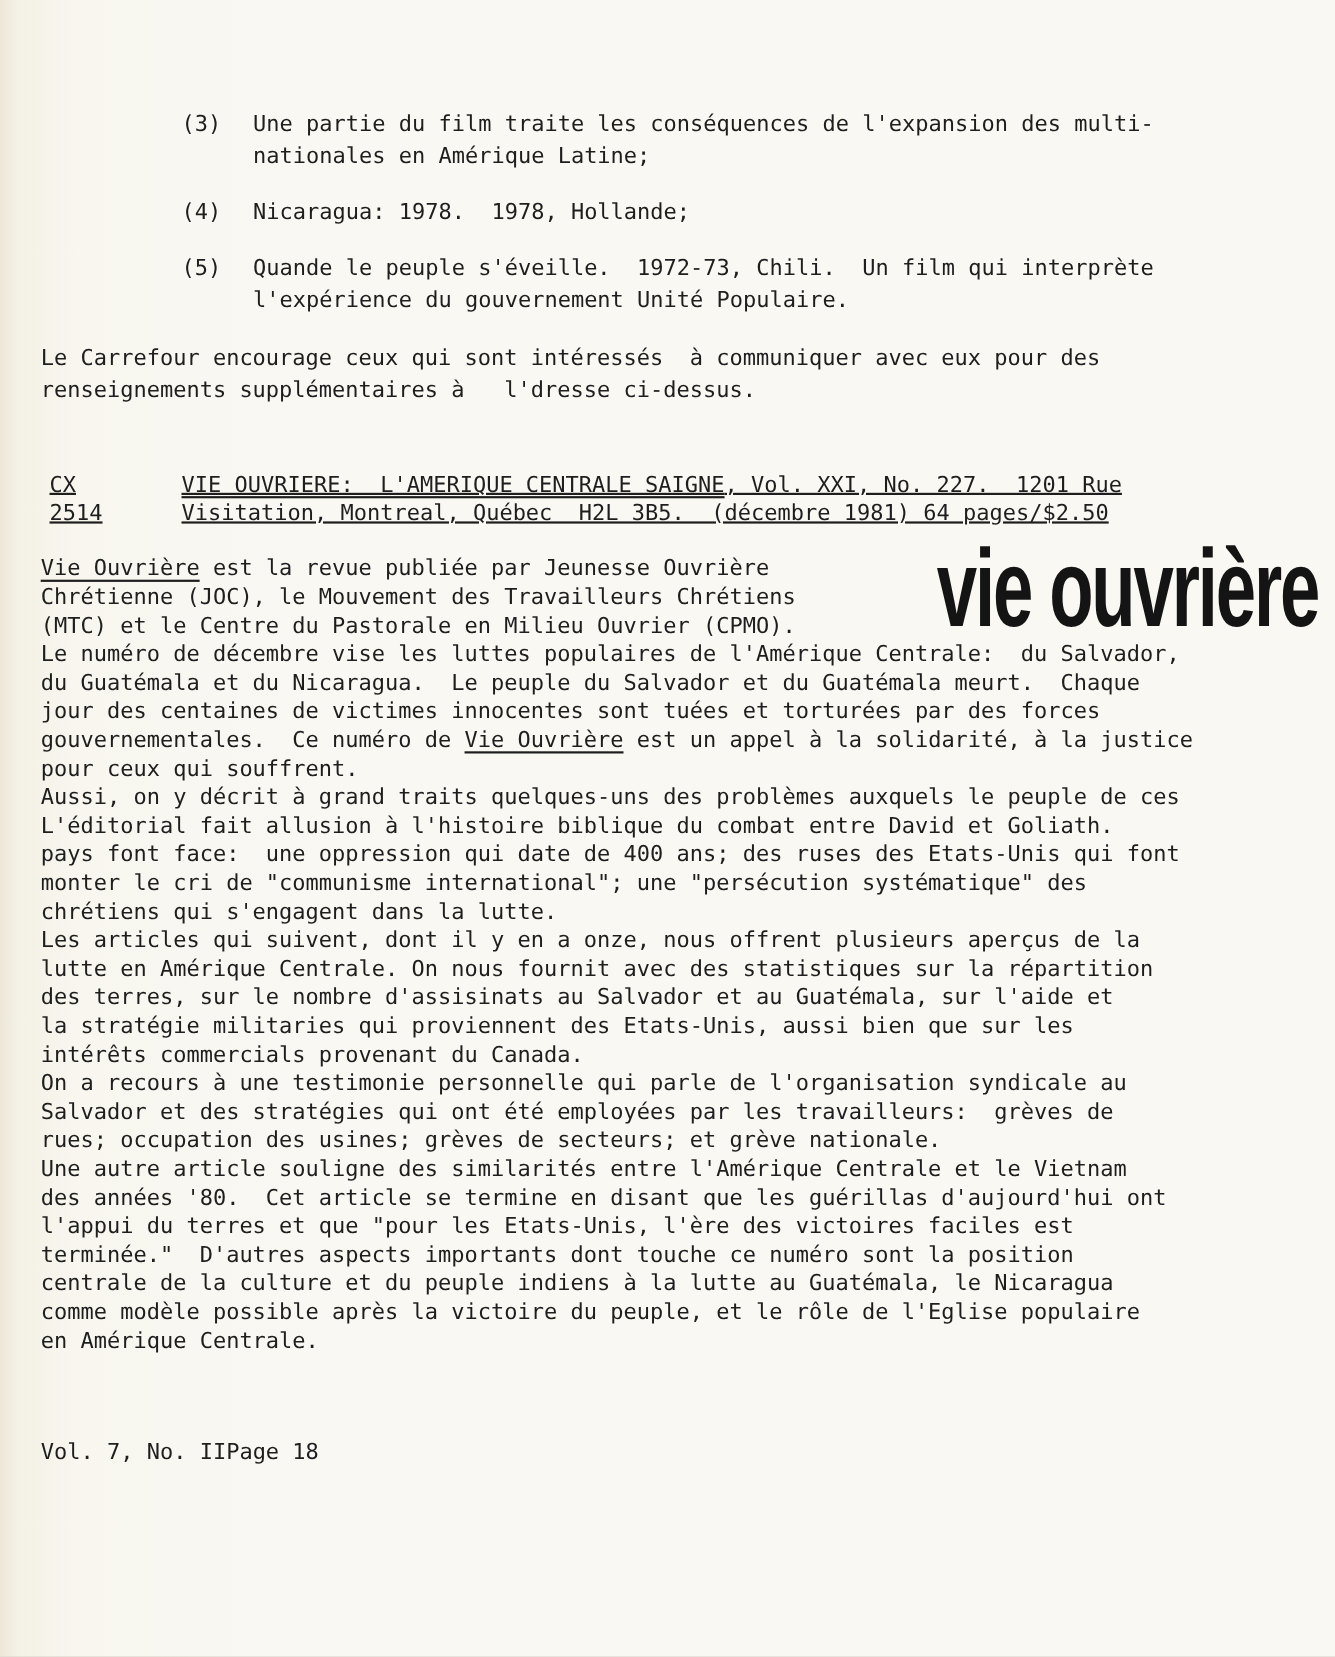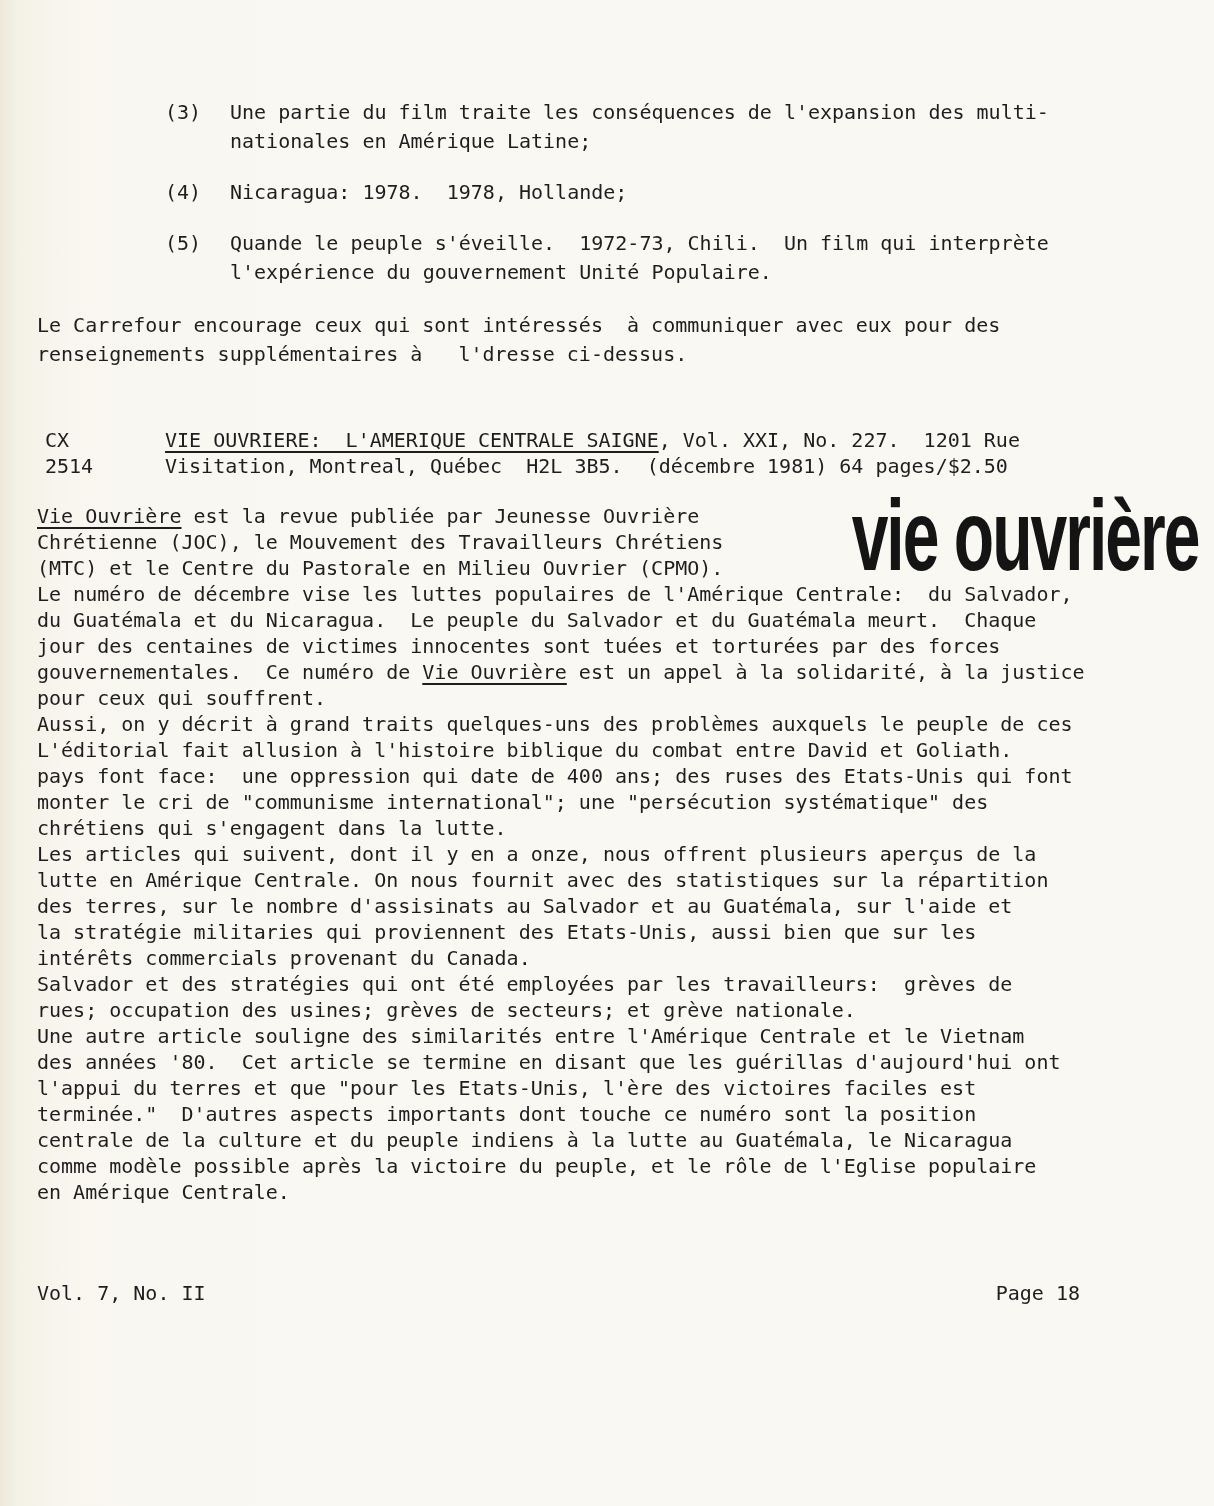--- a/index.html
+++ b/index.html
@@ -21,21 +21,21 @@
   .para29 .tline { line-height: 29px; }
   .para26 .tline { line-height: 26px; }
 
   .film-list { margin-left: 128px; }
   .film-item { display: flex; }
   .film-item + .film-item { margin-top: 22px; }
   .film-marker { width: 65px; flex: none; line-height: 29px; }
 
   .carrefour { margin-top: 24px; }
 
-  .entry { margin-top: 58px; display: flex; }
+  .entry { margin-top: 58px; display: flex; text-decoration: underline; }
   .entry-code { width: 120px; flex: none; margin-left: 8px; }
   .entry-code .tline { line-height: 26px; }
 
   .review { margin-top: 24px; position: relative; }
   .logo {
     position: absolute;
     top: -14px;
     right: -14px;
     font-family: "Liberation Sans", sans-serif;
     font-weight: bold;
@@ -48,21 +48,21 @@
     white-space: pre;
   }
   .review-para + .review-para { margin-top: 0; }
   .p2 { margin-top: 17px; }
   .p3 { margin-top: 20px; }
   .p4 { margin-top: 21px; }
   .p5 { margin-top: 24px; }
 
   .footer {
     display: flex;
-    justify-content: space-between;
+    justify-content: flex-start;
     margin-top: 75px;
     padding-right: 104px;
     line-height: 26px;
     white-space: pre;
   }
 </style>
 </head>
 <body>
 
 <div class="page">
@@ -127,20 +127,21 @@
           <div class="tline"><span>chrétiens qui s'engagent dans la lutte.</span></div>
         </div>
       <div class="review-para para26 p3">
           <div class="tline"><span>Les articles qui suivent, dont il y en a onze, nous offrent plusieurs aperçus de la</span></div>
           <div class="tline"><span>lutte en Amérique Centrale. On nous fournit avec des statistiques sur la répartition</span></div>
           <div class="tline"><span>des terres, sur le nombre d'assisinats au Salvador et au Guatémala, sur l'aide et</span></div>
           <div class="tline"><span>la stratégie militaries qui proviennent des Etats-Unis, aussi bien que sur les</span></div>
           <div class="tline"><span>intérêts commercials provenant du Canada.</span></div>
         </div>
       <div class="review-para para26 p4">
+          <div class="tline"><span>On a recours à une testimonie personnelle qui parle de l'organisation syndicale au</span></div>
           <div class="tline"><span>Salvador et des stratégies qui ont été employées par les travailleurs:  grèves de</span></div>
           <div class="tline"><span>rues; occupation des usines; grèves de secteurs; et grève nationale.</span></div>
         </div>
       <div class="review-para para26 p5">
           <div class="tline"><span>Une autre article souligne des similarités entre l'Amérique Centrale et le Vietnam</span></div>
           <div class="tline"><span>des années '80.  Cet article se termine en disant que les guérillas d'aujourd'hui ont</span></div>
           <div class="tline"><span>l'appui du terres et que "pour les Etats-Unis, l'ère des victoires faciles est</span></div>
           <div class="tline"><span>terminée."  D'autres aspects importants dont touche ce numéro sont la position</span></div>
           <div class="tline"><span>centrale de la culture et du peuple indiens à la lutte au Guatémala, le Nicaragua</span></div>
           <div class="tline"><span>comme modèle possible après la victoire du peuple, et le rôle de l'Eglise populaire</span></div>

